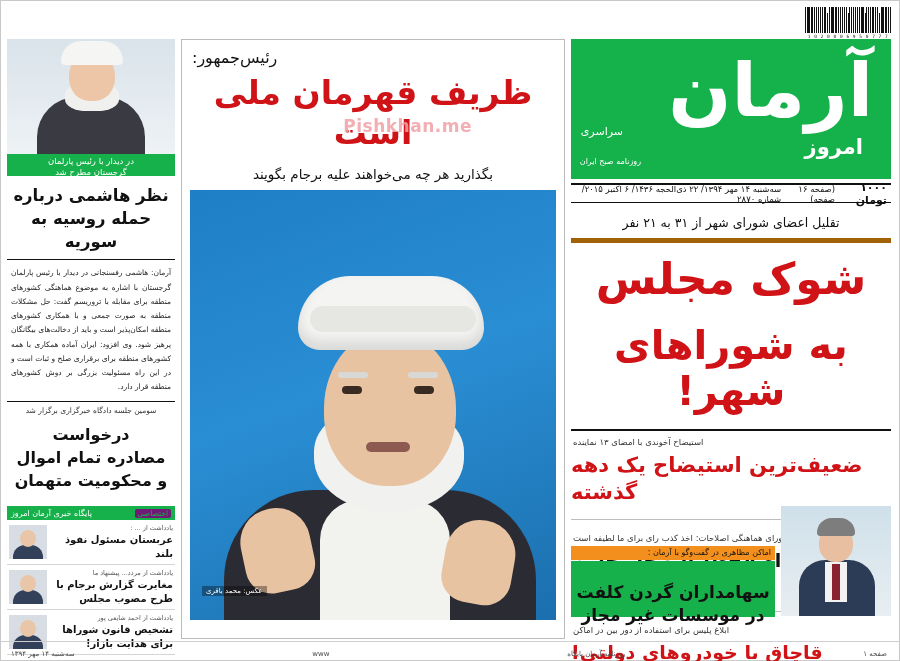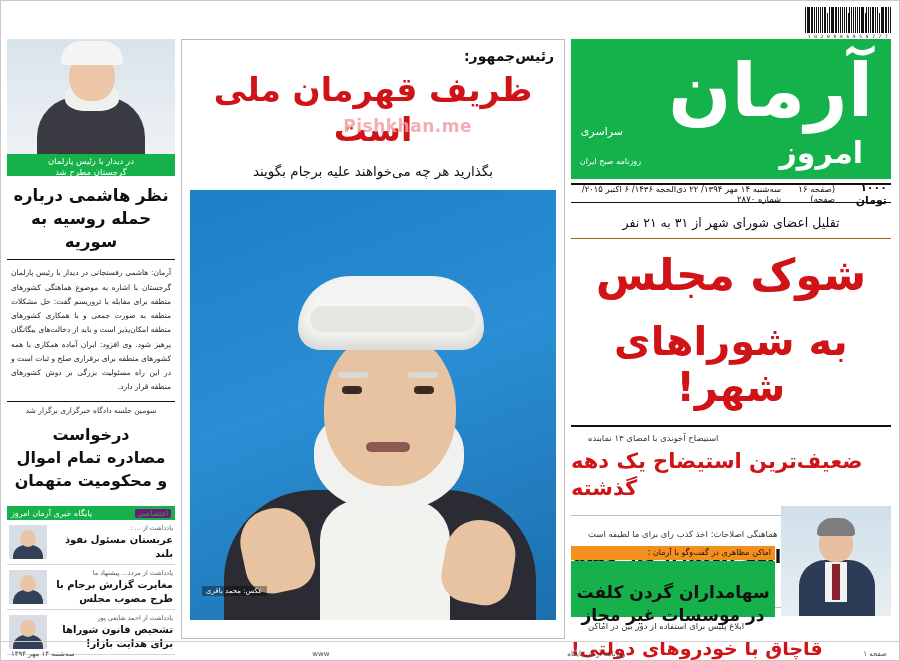--- a/index.html
+++ b/index.html
@@ -10,37 +10,37 @@
   .barcode{position:absolute;top:6px;right:8px;width:86px;height:34px;}
   .barcode .bars{display:flex;gap:1px;height:26px;align-items:flex-end;}
   .barcode .bars i{display:block;background:#111;width:1px;height:26px;}
   .barcode .bars i.w{width:2px;}
   .barcode .bars i.s{height:20px;}
   .barcode .code{font-size:4.5px;letter-spacing:.5px;color:#222;text-align:center;margin-top:1px;font-family:"DejaVu Sans Mono",monospace;}
 
   
   .masthead{position:absolute;top:38px;right:8px;width:320px;height:140px;background:#15b14b;}
   .mh-title{position:absolute;top:18px;right:18px;font-size:74px;color:#fff;font-weight:bold;line-height:.9;letter-spacing:-2px;}
-  .mh-sub{position:absolute;top:96px;right:28px;font-size:30px;color:#fff;font-weight:bold;}
+  .mh-sub{position:absolute;top:96px;right:28px;font-size:21px;color:#fff;font-weight:bold;}
   .mh-side{position:absolute;top:40px;right:268px;color:#fff;font-size:11px;line-height:1.6;text-align:center;margin-top:44px;}
   .mh-side2{position:absolute;top:118px;right:250px;color:#fff;font-size:8px;}
 
   
   .datebar{position:absolute;top:182px;right:8px;width:320px;height:20px;border-top:2px solid #111;border-bottom:1px solid #111;
     display:flex;align-items:center;justify-content:space-between;padding:0 4px;box-sizing:border-box;font-size:8.5px;color:#111;}
   .datebar .price{font-weight:bold;font-size:11px;}
 
   
   .lead{position:absolute;top:208px;right:8px;width:320px;}
-  .kicker{font-size:12.5px;color:#111;text-align:center;padding:6px 0 8px;border-bottom:1px solid #a16207;}
+  .kicker{font-size:12.5px;color:#111;text-align:center;padding:6px 0 8px;border-bottom:5px solid #a16207;}
   .headline{font-size:44px;line-height:1.16;font-weight:bold;color:#d01317;text-align:center;padding:10px 0 8px;}
   .hl2{font-size:40px;}
   .rule{border-bottom:2px solid #111;margin:6px 0 0;}
   .thinrule{border-bottom:1px solid #bdbdbd;margin:7px 0;}
-  .sub-kicker{font-size:8.5px;color:#333;text-align:left;padding:6px 2px 3px;margin-left:15px;}
+  .sub-kicker{font-size:8.5px;color:#333;text-align:left;padding:6px 2px 3px;}
   .sub-head{font-size:19px;font-weight:bold;color:#111;text-align:left;padding:2px 0 6px;line-height:1.3;}
   .sub-head.red{color:#d01317;}
   .sub-head.big{font-size:21px;}
 
   
   .photo-block{position:absolute;top:505px;right:8px;width:110px;height:110px;background:#dfe6ea;overflow:hidden;}
   .pb-sky{position:absolute;inset:0;background:linear-gradient(#cfe0ea,#e8eef1);}
   .pb-head{position:absolute;left:38px;top:18px;width:34px;height:38px;border-radius:50% 50% 45% 45%;background:#e8bfa0;}
   .pb-hair{position:absolute;left:36px;top:12px;width:38px;height:18px;border-radius:19px 19px 4px 4px;background:#7d7d7d;}
   .pb-body{position:absolute;left:18px;top:54px;width:76px;height:56px;background:#2c3c57;border-radius:26px 26px 0 0;}
@@ -49,21 +49,21 @@
 
   .greenbox{position:absolute;top:560px;right:124px;width:204px;height:56px;background:#16b14b;}
   .gb-text{position:absolute;top:580px;right:128px;width:196px;font-size:17px;font-weight:bold;color:#111;text-align:center;line-height:1.35;}
 
   
   .orangestrip{position:absolute;top:545px;right:124px;width:204px;height:14px;background:#f3901d;}
   .os-text{position:absolute;top:546px;right:128px;width:196px;font-size:8px;color:#111;text-align:right;line-height:1.5;}
 
   
   .center{position:absolute;top:38px;right:334px;width:384px;height:600px;border:1px solid #bbb;box-sizing:border-box;background:#fff;}
-  .c-kicker{font-size:14px;color:#111;text-align:right;padding:8px 10px 0;font-weight:bold;}
+  .c-kicker{font-size:16px;color:#111;text-align:left;padding:8px 10px 0;}
   .c-head{font-size:33px;font-weight:bold;color:#d01317;text-align:center;padding:6px 8px 2px;line-height:1.2;}
   .c-watermark{position:absolute;top:76px;right:92px;font-size:17px;color:#f0a0a6;font-weight:bold;letter-spacing:.5px;opacity:.85;}
   .c-dek{font-size:13.5px;color:#111;text-align:center;padding:8px 12px 10px;line-height:1.85;}
   .c-photo{position:absolute;left:8px;right:8px;top:150px;bottom:18px;background:#1f7fc4;overflow:hidden;}
   .sky{position:absolute;inset:0;background:linear-gradient(160deg,#1e7ec6 0%,#2a8ed4 45%,#1b6fae 100%);}
   .turban{position:absolute;left:108px;top:86px;width:186px;height:74px;background:#f4f4f2;border-radius:92px 92px 38px 38px;box-shadow:inset 0 -8px 14px rgba(0,0,0,.12);}
   .turban:after{content:"";position:absolute;left:12px;top:30px;width:166px;height:26px;border-radius:16px;background:#e6e6e2;}
   .face{position:absolute;left:134px;top:140px;width:132px;height:156px;background:#e8c3a1;border-radius:50% 50% 46% 46%;}
   .beard{position:absolute;left:124px;top:214px;width:150px;height:108px;background:#f1f1ef;border-radius:44% 44% 50% 50%;}
   .mouth{position:absolute;left:176px;top:252px;width:44px;height:10px;background:#8c5a50;border-radius:6px;}

